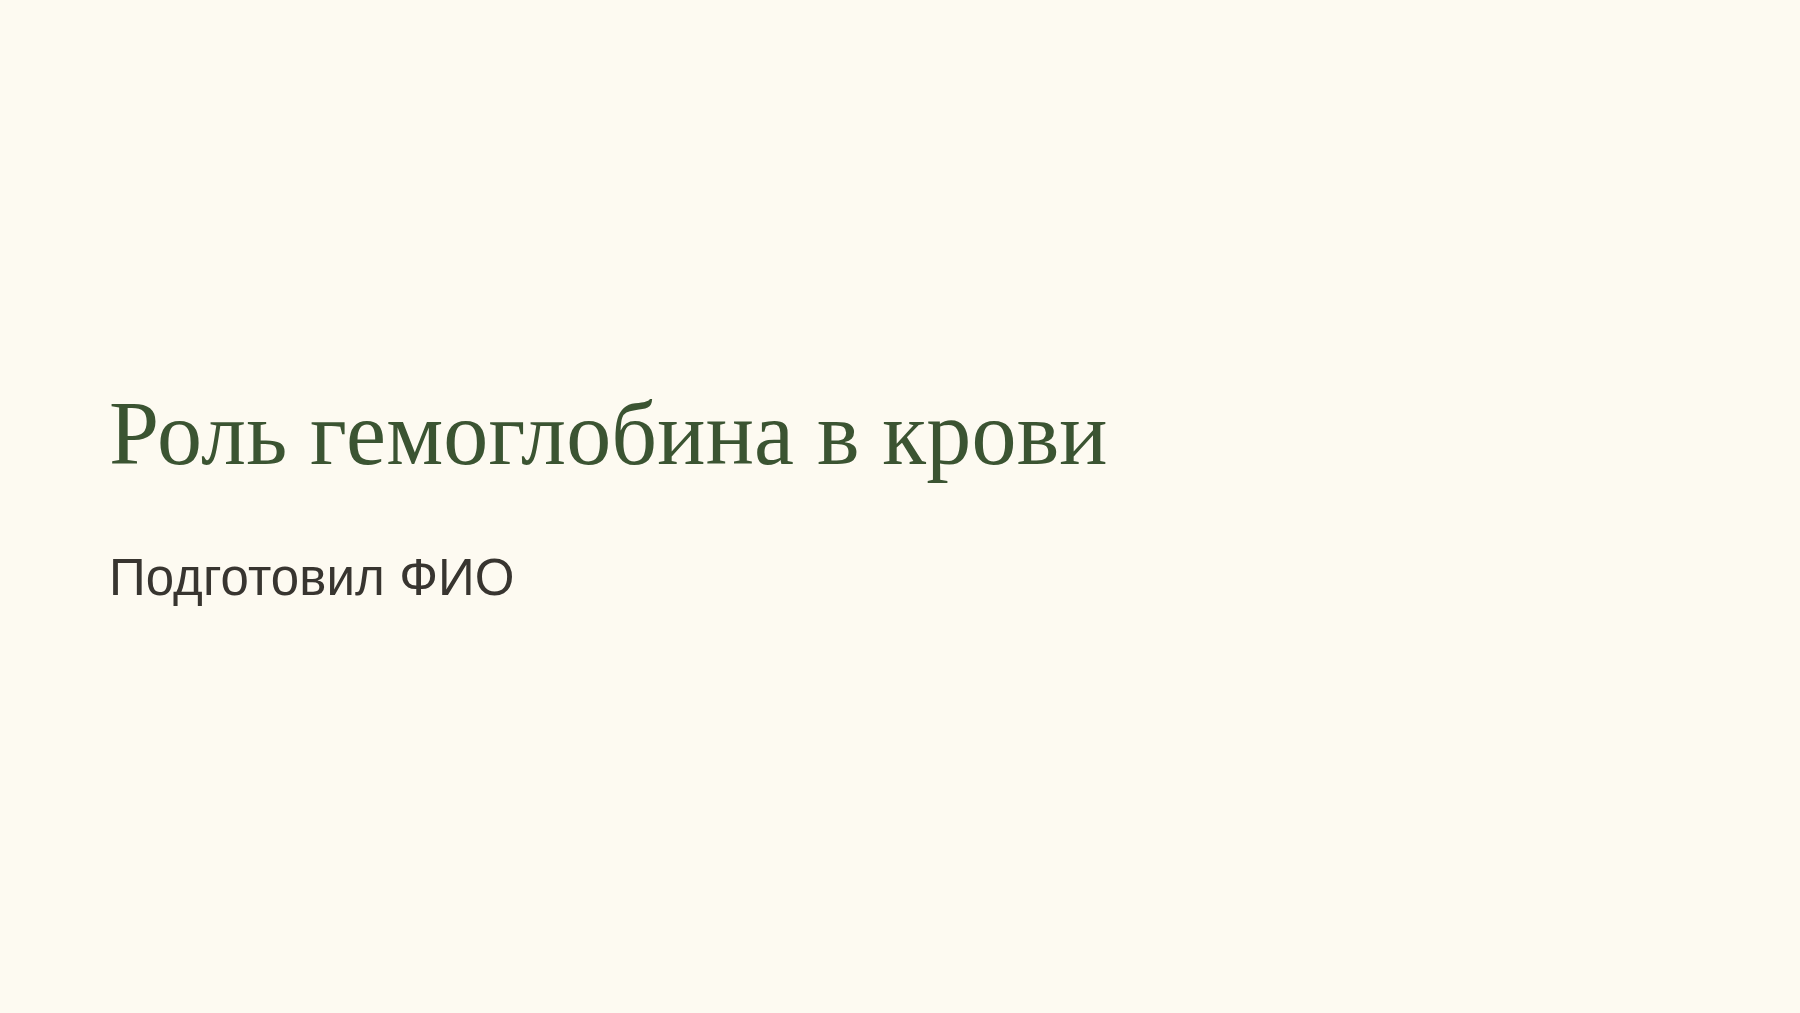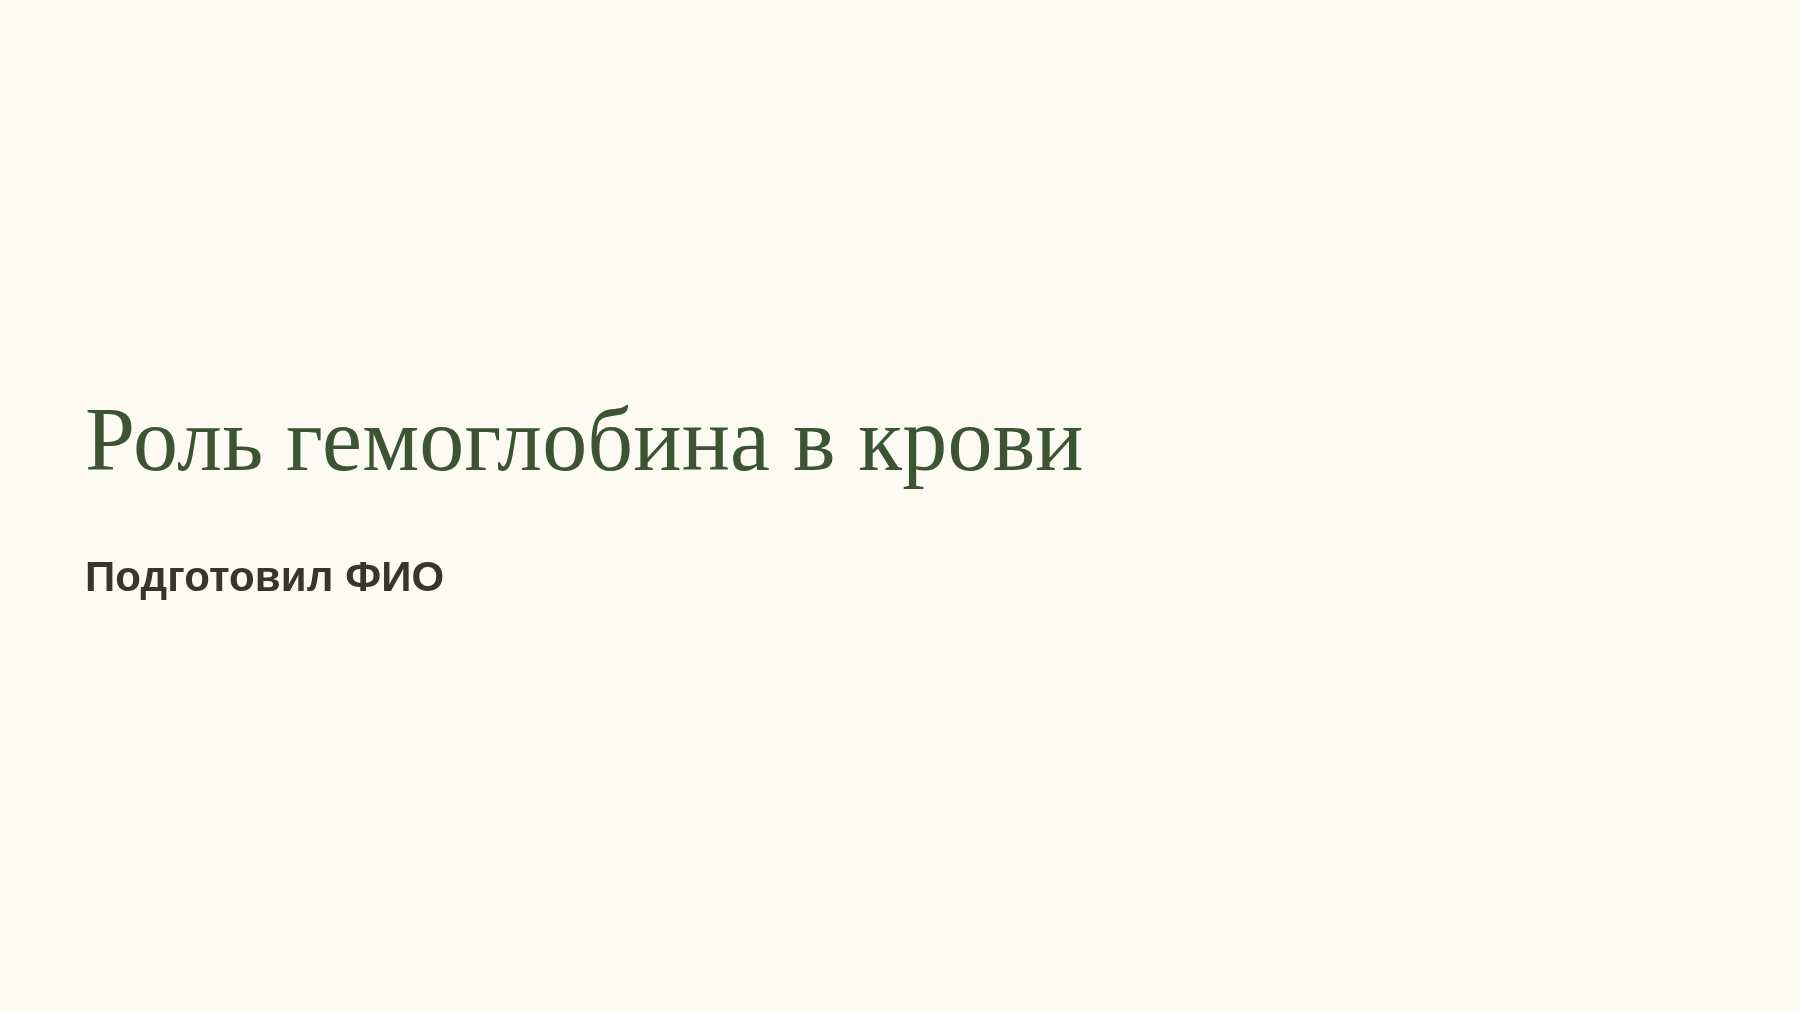--- a/index.html
+++ b/index.html
@@ -25,37 +25,38 @@
     flex-direction: column;
     justify-content: center;
     align-items: flex-start;
     padding: 0 85px;
   }
 
   .slide-body {
     width: 100%;
     max-width: 1560px;
     margin-top: -18px;
+    margin-left: 24px;
   }
 
   .slide-title {
     font-family: "Liberation Serif", "DejaVu Serif", serif;
     font-weight: 400;
     font-size: 90px;
     line-height: 1.05;
     letter-spacing: 0.2px;
     color: #3b5432;
     margin: 0;
     white-space: nowrap;
   }
 
   .slide-subtitle {
     font-family: "Liberation Sans", sans-serif;
-    font-weight: 700;
-    font-size: 42px;
+    font-weight: 400;
+    font-size: 51px;
     line-height: 1.2;
     letter-spacing: 0.1px;
     color: #383530;
     margin: 0;
     padding-top: 65px;
     white-space: nowrap;
   }
 </style>
 </head>
 <body>

